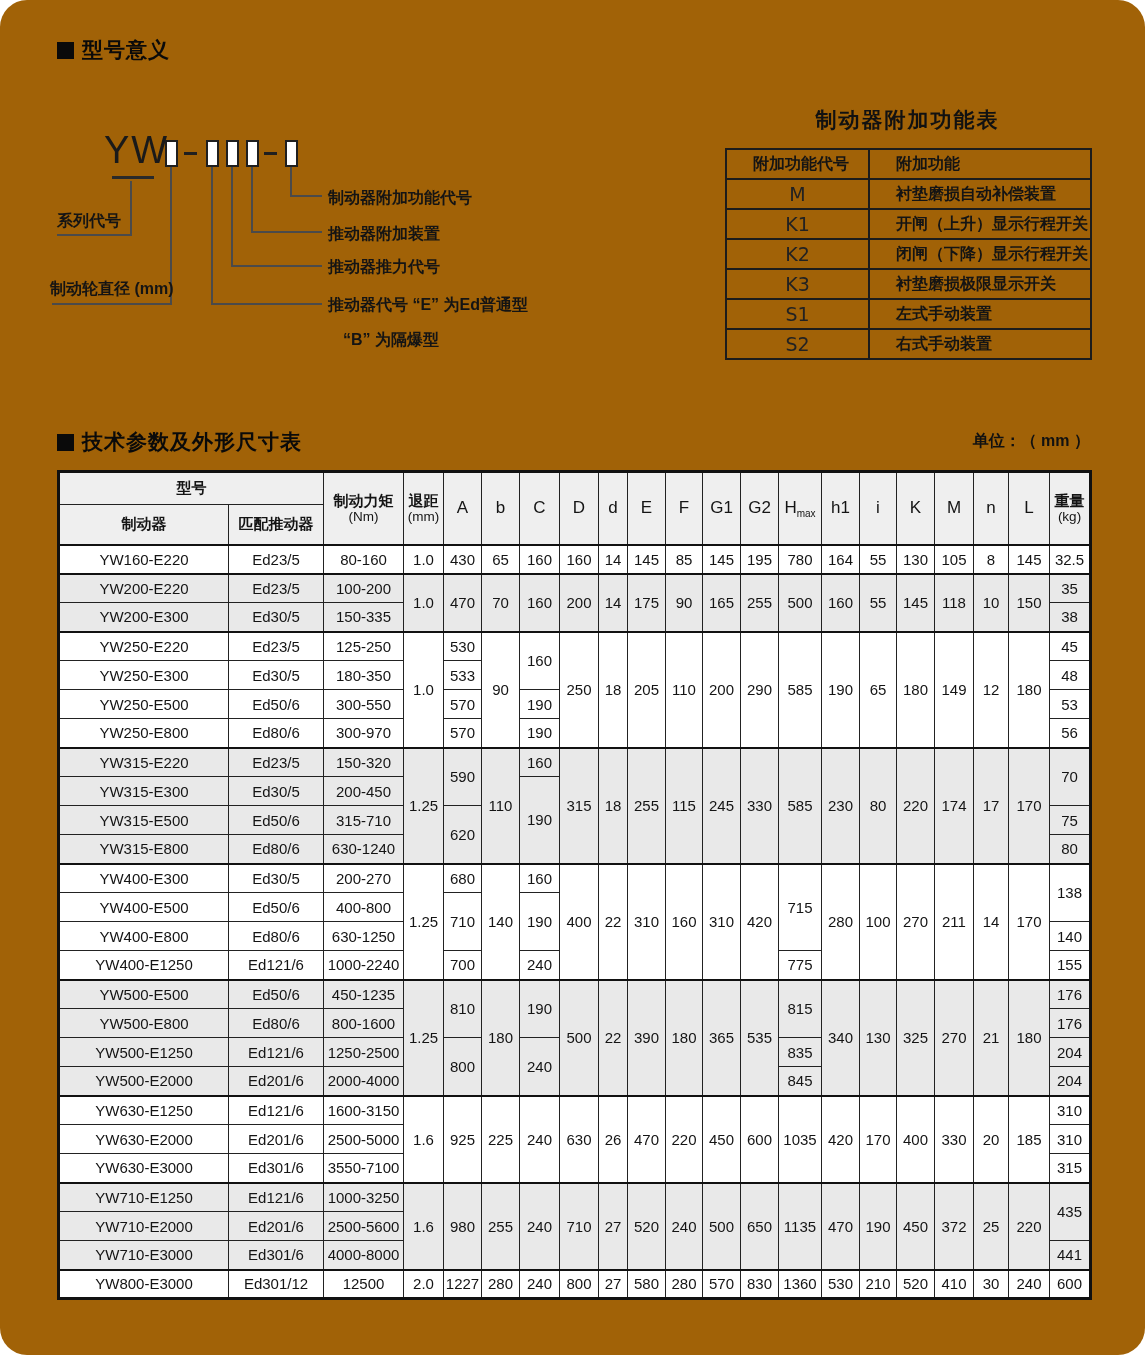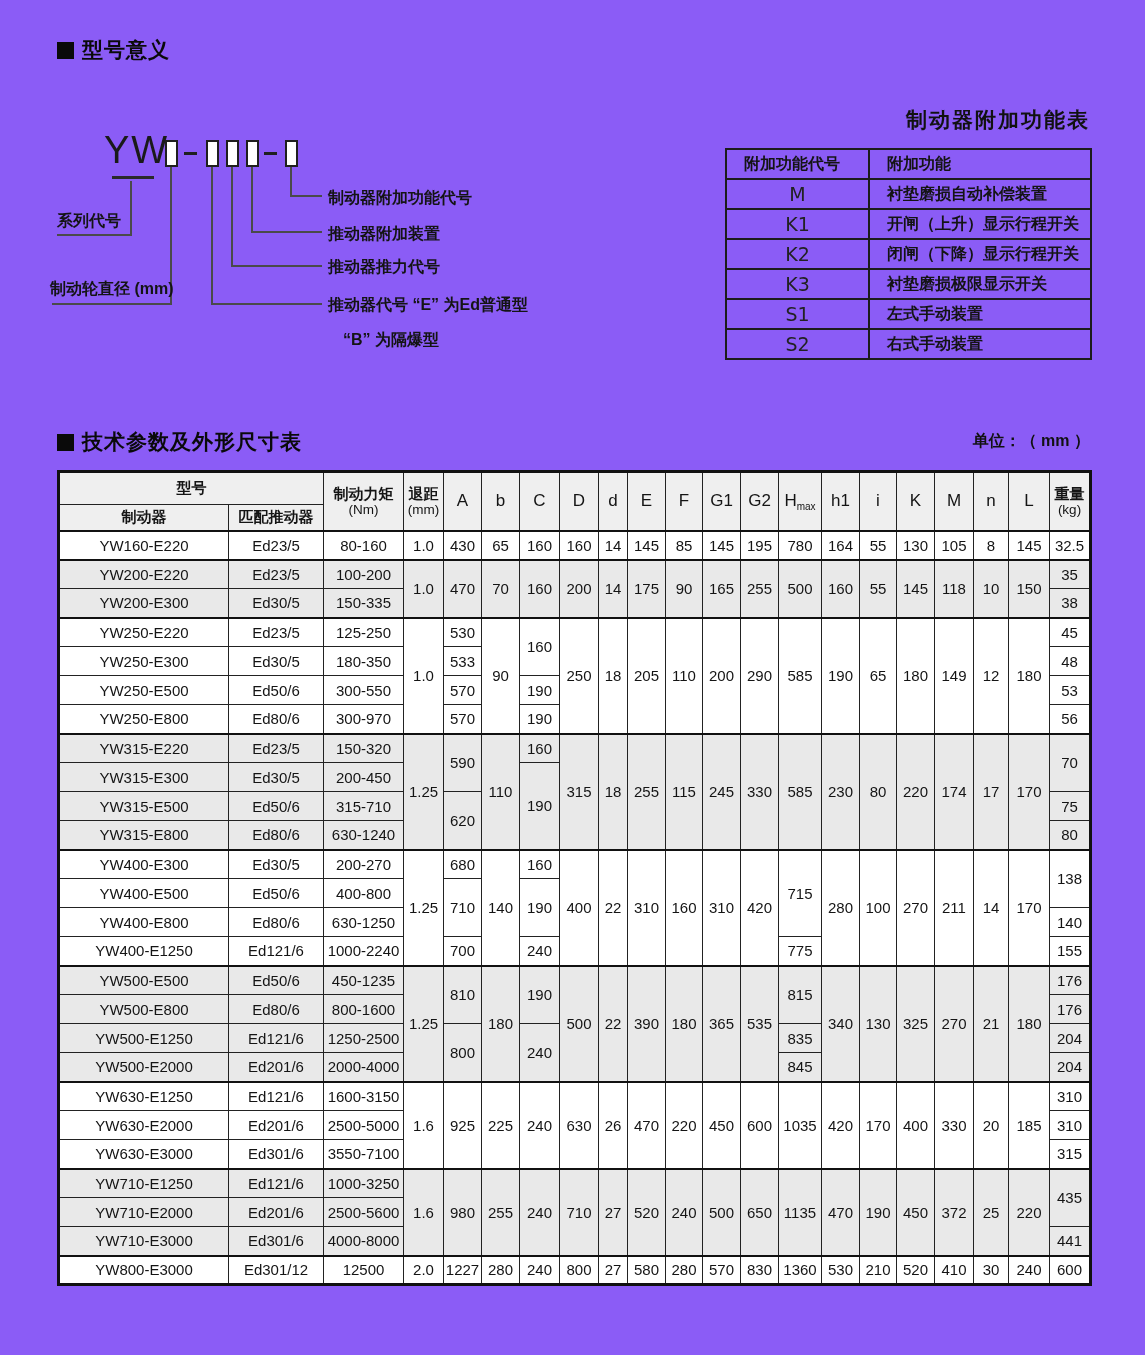--- a/index.html
+++ b/index.html
@@ -1,46 +1,46 @@
 <!DOCTYPE html>
 <html><head>
 <meta charset="utf-8">
 <style>
   * { box-sizing: border-box; }
   html,body { margin:0; padding:0; background:#fff; }
   body { font-family:"Liberation Sans","DejaVu Sans",sans-serif; color:#111; }
-  .page { position:relative; width:1145px; height:1355px; background:#8b5cf6; overflow:hidden; }
+  .page { position:relative; width:1145px; height:1355px; background:#a16207; overflow:hidden;border-radius:27px; }
 
   
   .sec-title { position:absolute; font-size:21px; font-weight:bold; letter-spacing:1px; display:flex; align-items:center; gap:8px; color:#0a0a0a; }
   .sq { display:inline-block; width:17px; height:17px; background:#0a0a0a; }
 
   
   .yw { position:absolute; left:104px; top:129px; font-size:38px; font-weight:normal; letter-spacing:2px; color:#1a1a1a; }
   .yw-underline { position:absolute; left:112px; top:176px; width:42px; height:3px; background:#2a2a2a; }
   .dbox { position:absolute; top:140px; width:13px; height:27px; border:2px solid #1f1f1f; background:#fff; }
   .ddash { position:absolute; top:152px; height:3px; width:13px; background:#1f1f1f; }
   .vline { position:absolute; width:2px; background:#4a4a4a; }
   .hline { position:absolute; height:2px; background:#4a4a4a; }
   .dlabel { position:absolute; font-size:16px; font-weight:bold; color:#141414; white-space:nowrap; }
 
   
-  .func-title { position:absolute; left:725px; top:106px; width:365px; text-align:right; font-size:21px; font-weight:bold; letter-spacing:2px; }
+  .func-title { position:absolute; left:725px; top:106px; width:365px; text-align:center; font-size:21px; font-weight:bold; letter-spacing:2px; }
   table.func { position:absolute; left:725px; top:148px; width:365px; border-collapse:collapse; table-layout:fixed; }
-  table.func th, table.func td { border:2px solid #1c1c1c; height:30px; padding:0 0 0 17px; text-align:left; font-size:16px; font-weight:bold; color:#141414; }
+  table.func th, table.func td { border:2px solid #1c1c1c; height:30px; padding:0 0 0 26px; text-align:left; font-size:16px; font-weight:bold; color:#141414; }
   table.func td.code { text-align:center; padding:0; font-weight:400; font-size:19px; font-family:"DejaVu Sans",sans-serif; color:#222; }
 
   
   .unit-label { position:absolute; left:930px; top:431px; width:160px; text-align:right; font-size:16px; font-weight:bold; }
   table.spec { position:absolute; left:57px; top:470px; border-collapse:collapse; table-layout:fixed; width:1032px; }
   table.spec th, table.spec td { border:1px solid #222; text-align:center; vertical-align:middle; padding:0; color:#141414; }
   table.spec { border:3px solid #111; }
   table.spec thead th { background:#efefef; font-size:15px; font-weight:bold; }
   table.spec thead tr.h1 th { height:33px; }
-  table.spec thead tr.h2 th { height:26px; }
+  table.spec thead tr.h2 th { height:40px; }
   table.spec thead th.dim { font-weight:normal; font-size:17px; }
   table.spec thead th .sub { font-weight:normal; font-size:13.5px; margin-top:-2px; }
   table.spec thead th sub { font-size:10px; }
   table.spec tbody td { height:29px; font-size:15px; background:#fff; }
   table.spec tbody tr.shaded td { background:#e9e9e9; }
   table.spec tbody tr.group-start td { border-top:2px solid #111; }
 </style>
 </head>
 <body>
 

